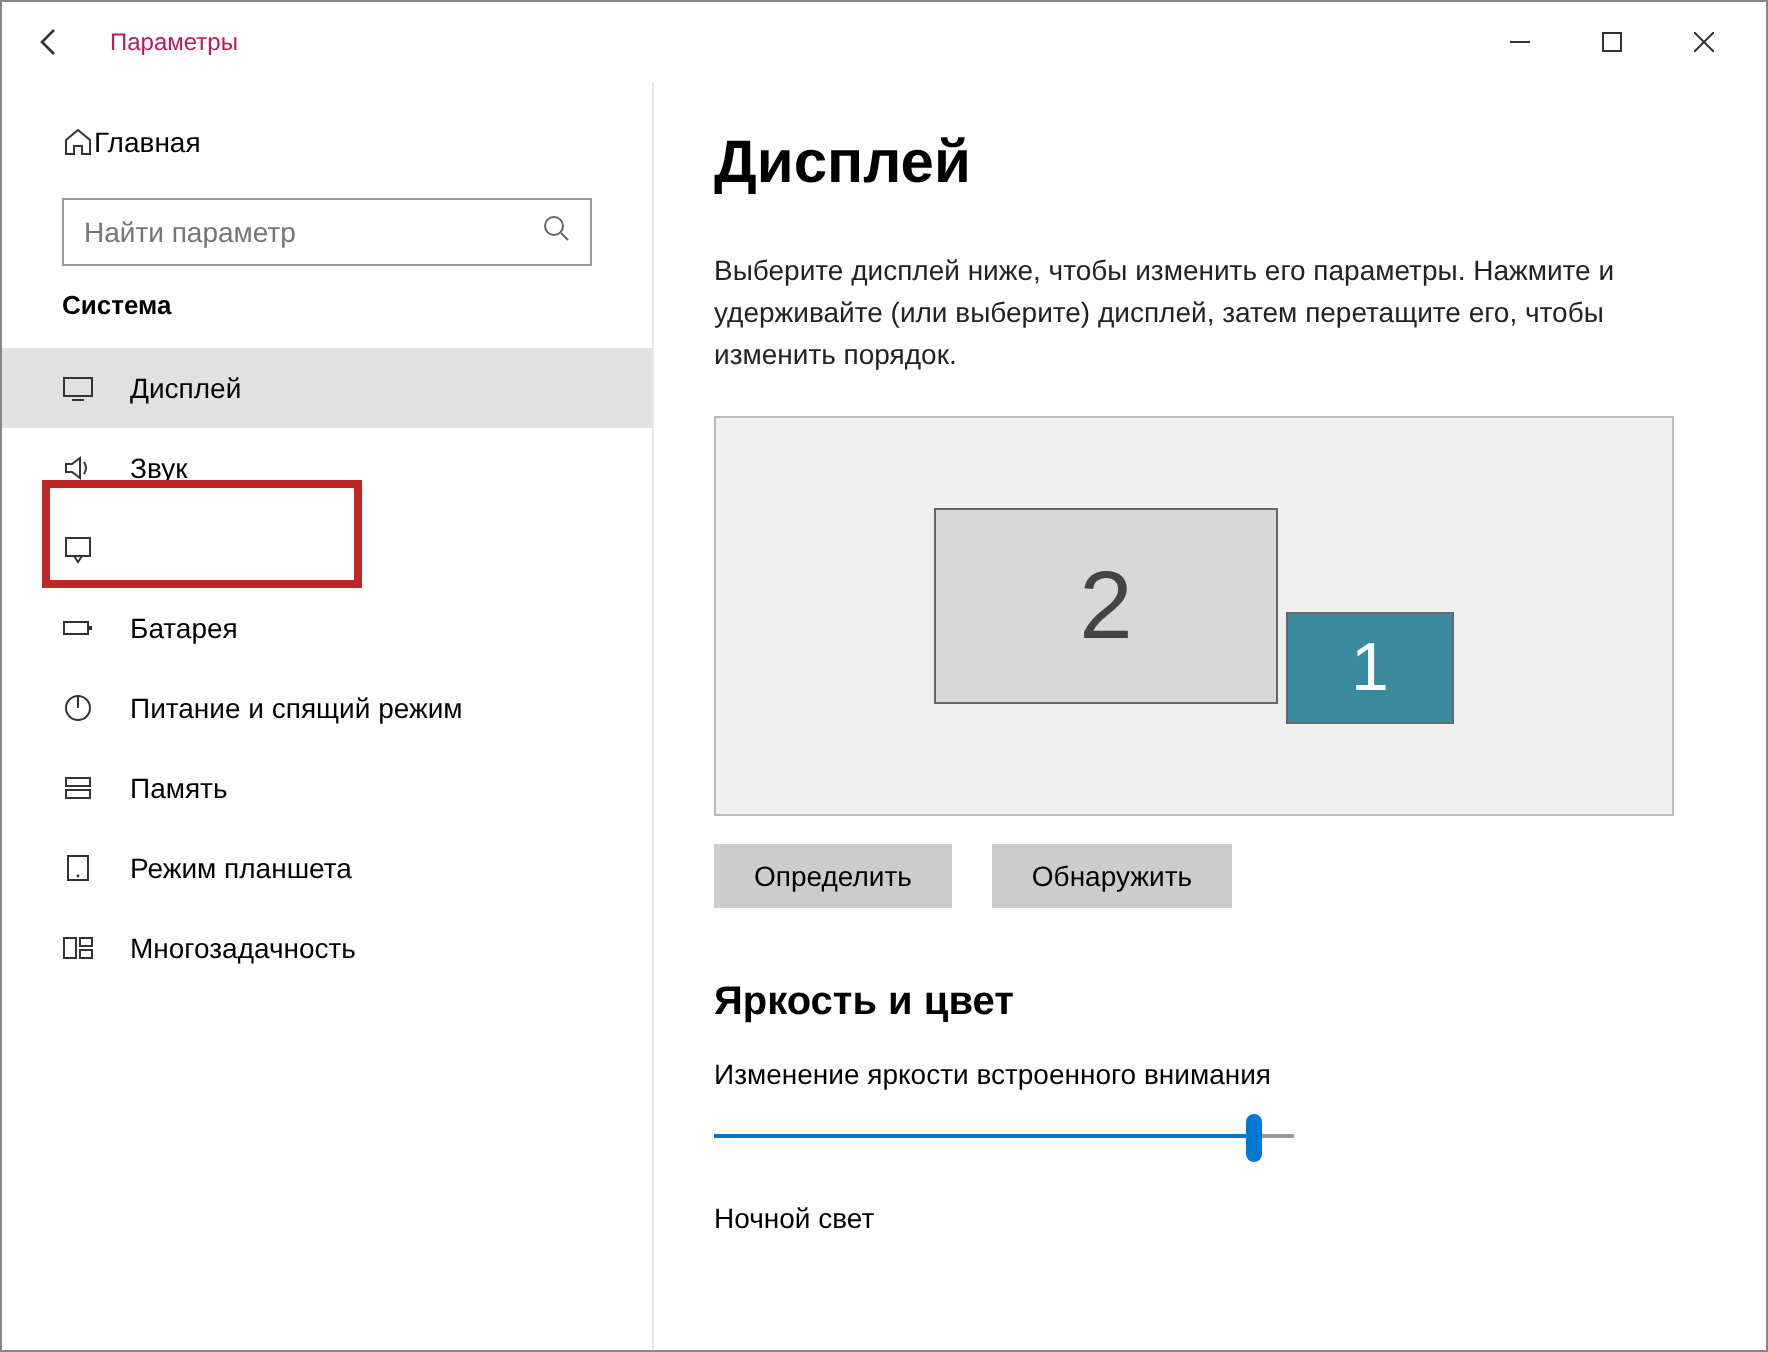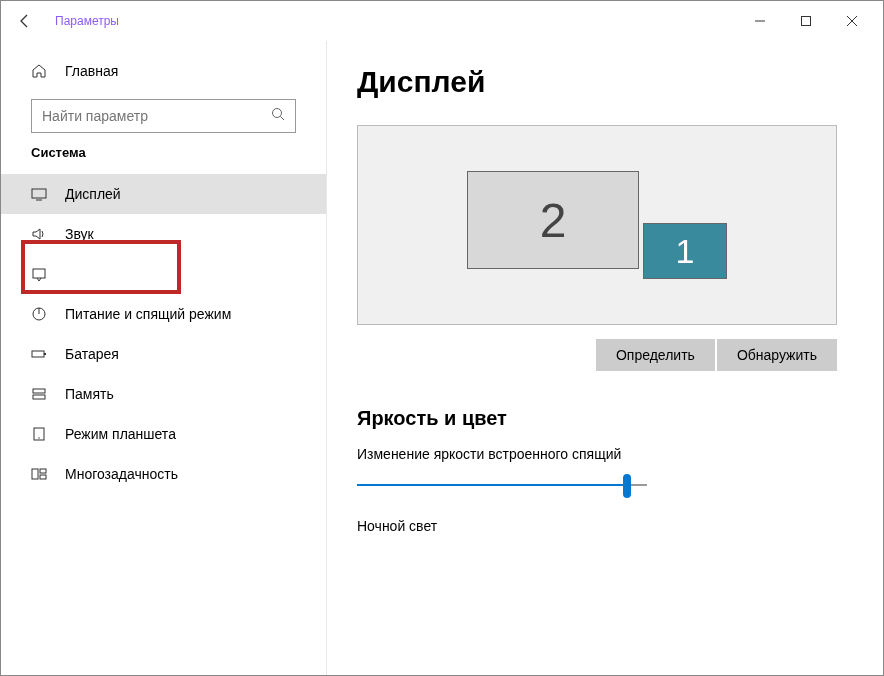--- a/index.html
+++ b/index.html
@@ -1,43 +1,43 @@
 <!DOCTYPE html>
 <html><head>
   <meta charset="utf-8">
   <style>
     * { margin: 0; padding: 0; box-sizing: border-box; font-family: 'Segoe UI', Tahoma, sans-serif; }
     body { background: #fff; width: 884px; height: 676px; overflow: hidden; border: 1px solid #888; }
     .titlebar { height: 40px; display: flex; align-items: center; padding: 0 8px; }
     .back-btn { width: 32px; height: 32px; display: flex; align-items: center; justify-content: center; cursor: pointer; font-size: 18px; }
-    .titlebar-title { font-size: 12px; margin-left: 14px; color: #8b5cf6; }
+    .titlebar-title { font-size: 12px; margin-left: 14px; color: #be185d; }
     .window-controls { margin-left: auto; display: flex; gap: 0; }
     .wc { width: 46px; height: 32px; display: flex; align-items: center; justify-content: center; cursor: pointer; }
     .content { display: flex; height: calc(100% - 40px); }
     .sidebar { width: 325px; padding: 12px 0 0 0; overflow-y: auto; }
-    .home-row { display: flex; align-items: center; padding: 10px 30px; gap: 18px; cursor: pointer; font-size: 14px; }
+    .home-row { display: flex; align-items: center; padding: 10px 30px; cursor: pointer; font-size: 14px; }
     .home-row svg, .nav-item svg { flex-shrink: 0; }
     .search-box { margin: 10px 30px 6px 30px; border: 1px solid #999; height: 34px; display: flex; align-items: center; padding: 0 10px; background: #fff; }
     .search-box input { border: none; outline: none; flex: 1; font-size: 14px; background: transparent; }
     .search-icon { color: #666; }
     .group-title { font-size: 13px; font-weight: 700; padding: 6px 30px 14px 30px; }
     .nav-item { display: flex; align-items: center; padding: 12px 30px; gap: 18px; cursor: pointer; font-size: 14px; }
     .nav-item.active { background: #e1e1e1; }
     .nav-highlight { border: 4px solid #c02727; position: absolute; }
     .sidebar-wrap { position: relative; }
     .main { flex: 1; padding: 24px 30px 0 30px; overflow-y: auto; position: relative; border-left: 1px solid #e8e8e8; }
     .main h1 { font-size: 30px; font-weight: 600; margin-bottom: 26px; }
     .main h2 { font-size: 20px; font-weight: 600; margin-bottom: 16px; }
     .desc { font-size: 14px; line-height: 1.5; margin-bottom: 20px; color: #222; max-width: 470px; }
     .arrange-box { border: 1px solid #bbb; background: #f0f0f0; height: 200px; display: flex; align-items: center; justify-content: center; margin-bottom: 14px; max-width: 480px; }
     .monitor { border: 1px solid #666; display: flex; align-items: center; justify-content: center; font-size: 48px; font-weight: 300; cursor: move; }
     .monitor-2 { width: 172px; height: 98px; background: #d8d8d8; color: #444; }
     .monitor-1 { width: 84px; height: 56px; background: #3a8a9e; color: #fff; font-size: 34px; margin-left: 4px; align-self: flex-start; margin-top: 52px; }
     .monitors-wrap { display: flex; align-items: flex-start; }
-    .btn-row { display: flex; gap: 2px; justify-content: flex-end; max-width: 480px; margin-bottom: 36px; }
+    .btn-row { display: flex; gap: 20px; justify-content: flex-start; max-width: 480px; margin-bottom: 36px; }
     .btn { background: #ccc; border: none; padding: 8px 20px; font-size: 14px; cursor: pointer; min-width: 110px; }
     .sub-label { font-size: 14px; margin-bottom: 12px; }
     .slider-wrap { position: relative; width: 290px; height: 24px; margin-bottom: 20px; }
     .slider-track { position: absolute; top: 10px; left: 0; right: 0; height: 2px; background: #999; }
     .slider-fill { position: absolute; top: 10px; left: 0; width: 93%; height: 2px; background: #0078d4; }
     .slider-thumb { position: absolute; top: 0; left: 93%; width: 8px; height: 24px; background: #0078d4; border-radius: 4px; transform: translateX(-50%); }
     .night-label { font-size: 14px; margin-bottom: 6px; }
     .icon16 { width: 16px; height: 16px; }
   </style>
 </head>
@@ -102,31 +102,31 @@
       <span>Звук</span>
     </div>
     <div class="nav-item">
       <svg class="icon16" viewBox="0 0 16 16">
           <rect x="2" y="3" width="12" height="9" stroke="#333" fill="none"></rect>
           <path d="M6 12 L8 15 L10 12" stroke="#333" fill="none"></path>
         </svg>
     </div>
     <div class="nav-item">
       <svg class="icon16" viewBox="0 0 16 16">
+          <rect x="1" y="5" width="12" height="6" stroke="#333" fill="none"></rect>
+          <rect x="13" y="7" width="2" height="2" fill="#333"></rect>
+        </svg>
+      <span>Батарея</span>
+    </div>
+    <div class="nav-item">
+      <svg class="icon16" viewBox="0 0 16 16">
           <circle cx="8" cy="8" r="6" stroke="#333" fill="none"></circle>
           <line x1="8" y1="2" x2="8" y2="8" stroke="#333"></line>
         </svg>
       <span>Питание и спящий режим</span>
-    </div>
-    <div class="nav-item">
-      <svg class="icon16" viewBox="0 0 16 16">
-          <rect x="1" y="5" width="12" height="6" stroke="#333" fill="none"></rect>
-          <rect x="13" y="7" width="2" height="2" fill="#333"></rect>
-        </svg>
-      <span>Батарея</span>
     </div>
     <div class="nav-item">
       <svg class="icon16" viewBox="0 0 16 16">
           <rect x="2" y="3" width="12" height="4" stroke="#333" fill="none"></rect>
           <rect x="2" y="9" width="12" height="4" stroke="#333" fill="none"></rect>
         </svg>
       <span>Память</span>
     </div>
     <div class="nav-item">
       <svg class="icon16" viewBox="0 0 16 16">
@@ -142,35 +142,36 @@
           <rect x="9" y="9" width="6" height="4" stroke="#333" fill="none"></rect>
         </svg>
       <span>Многозадачность</span>
     </div>
 
     <div class="nav-highlight" id="hl" style="top: 199px; left: 20px; width: 160px; height: 54px;"></div>
   </div>
 
   <div class="main">
     <h1>Дисплей</h1>
+    <p class="desc">Выберите дисплей ниже, чтобы изменить его параметры. Нажмите и удерживайте (или выберите) дисплей, затем перетащите его, чтобы изменить порядок.</p>
 
     <div class="arrange-box">
       <div class="monitors-wrap">
         <div class="monitor monitor-2">2</div>
         <div class="monitor monitor-1">1</div>
       </div>
     </div>
 
     <div class="btn-row">
       <button class="btn">Определить</button>
       <button class="btn">Обнаружить</button>
     </div>
 
     <h2>Яркость и цвет</h2>
-    <div class="sub-label">Изменение яркости встроенного спящий</div>
+    <div class="sub-label">Изменение яркости встроенного внимания</div>
     <div class="slider-wrap">
       <div class="slider-track"></div>
       <div class="slider-fill"></div>
       <div class="slider-thumb"></div>
     </div>
     <div class="night-label">Ночной свет</div>
   </div>
 </div>
 
 </body></html>

